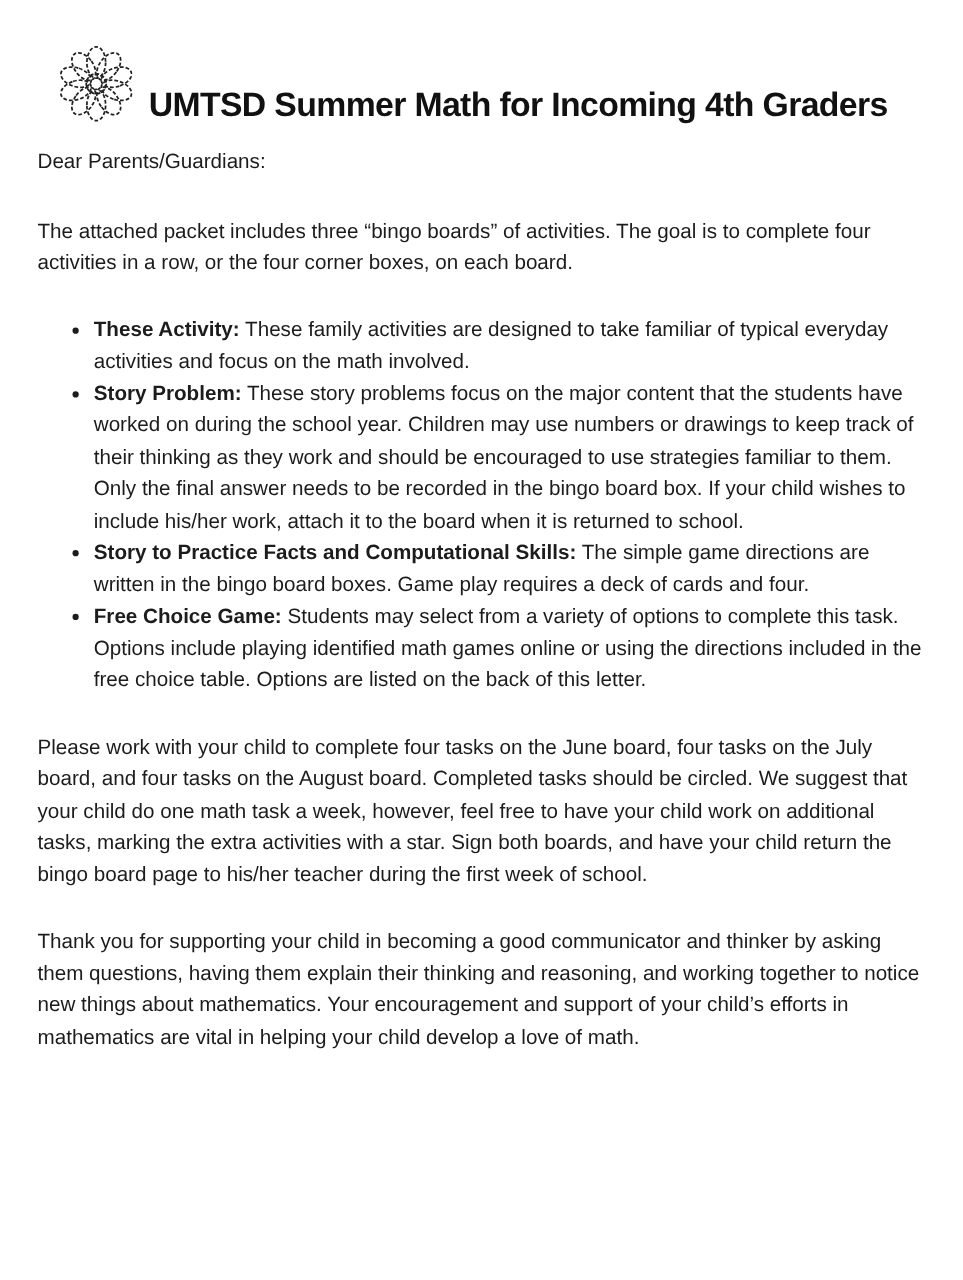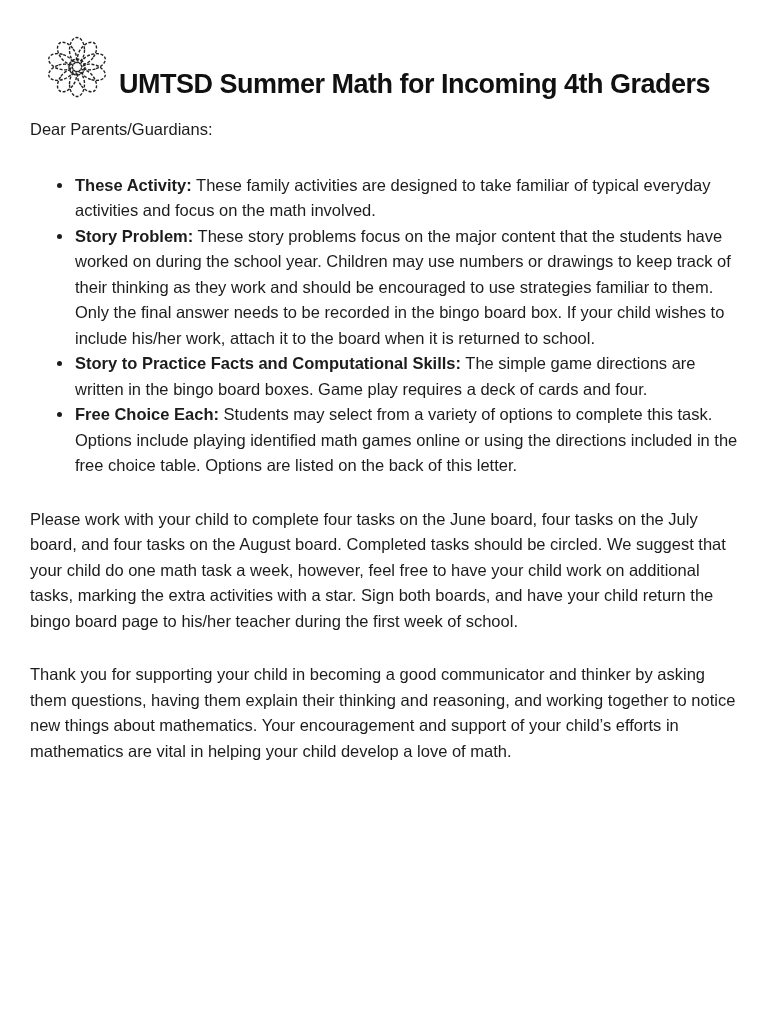--- a/index.html
+++ b/index.html
@@ -65,26 +65,27 @@
         <ellipse cx="28" cy="17" rx="7.5" ry="12.5" transform="rotate(324 28 34)"></ellipse>
         <circle cx="28" cy="34" r="8"></circle>
       </svg>
     </span>
     <h1 class="title">UMTSD Summer Math for Incoming 4th Graders</h1>
   </div>
 
   <p class="salutation">Dear Parents/Guardians:</p>
 
 
+  <p class="para">The attached packet includes three “bingo boards” of activities. The goal is to complete four activities in a row, or the four corner boxes, on each board.</p>
 
 
   <ul class="bullets">
     <li><b>These Activity:</b> <span>These family activities are designed to take familiar of typical everyday activities and focus on the math involved.</span></li>
     <li><b>Story Problem:</b> <span>These story problems focus on the major content that the students have worked on during the school year. Children may use numbers or drawings to keep track of their thinking as they work and should be encouraged to use strategies familiar to them. Only the final answer needs to be recorded in the bingo board box. If your child wishes to include his/her work, attach it to the board when it is returned to school.</span></li>
     <li><b>Story to Practice Facts and Computational Skills:</b> <span>The simple game directions are written in the bingo board boxes. Game play requires a deck of cards and four.</span></li>
-    <li><b>Free Choice Each:</b> <span>Students may select from a variety of options to complete this task. Options include playing identified math games online or using the directions included in the free choice table. Options are listed on the back of this letter.</span></li>
+    <li><b>Free Choice Game:</b> <span>Students may select from a variety of options to complete this task. Options include playing identified math games online or using the directions included in the free choice table. Options are listed on the back of this letter.</span></li>
   </ul>
 
   <p class="para">Please work with your child to complete four tasks on the June board, four tasks on the July board, and four tasks on the August board. Completed tasks should be circled. We suggest that your child do one math task a week, however, feel free to have your child work on additional tasks, marking the extra activities with a star. Sign both boards, and have your child return the bingo board page to his/her teacher during the first week of school.</p>
 
   <p class="para">Thank you for supporting your child in becoming a good communicator and thinker by asking them questions, having them explain their thinking and reasoning, and working together to notice new things about mathematics. Your encouragement and support of your child’s efforts in mathematics are vital in helping your child develop a love of math.</p>
 
 </div>
 
 </body></html>

